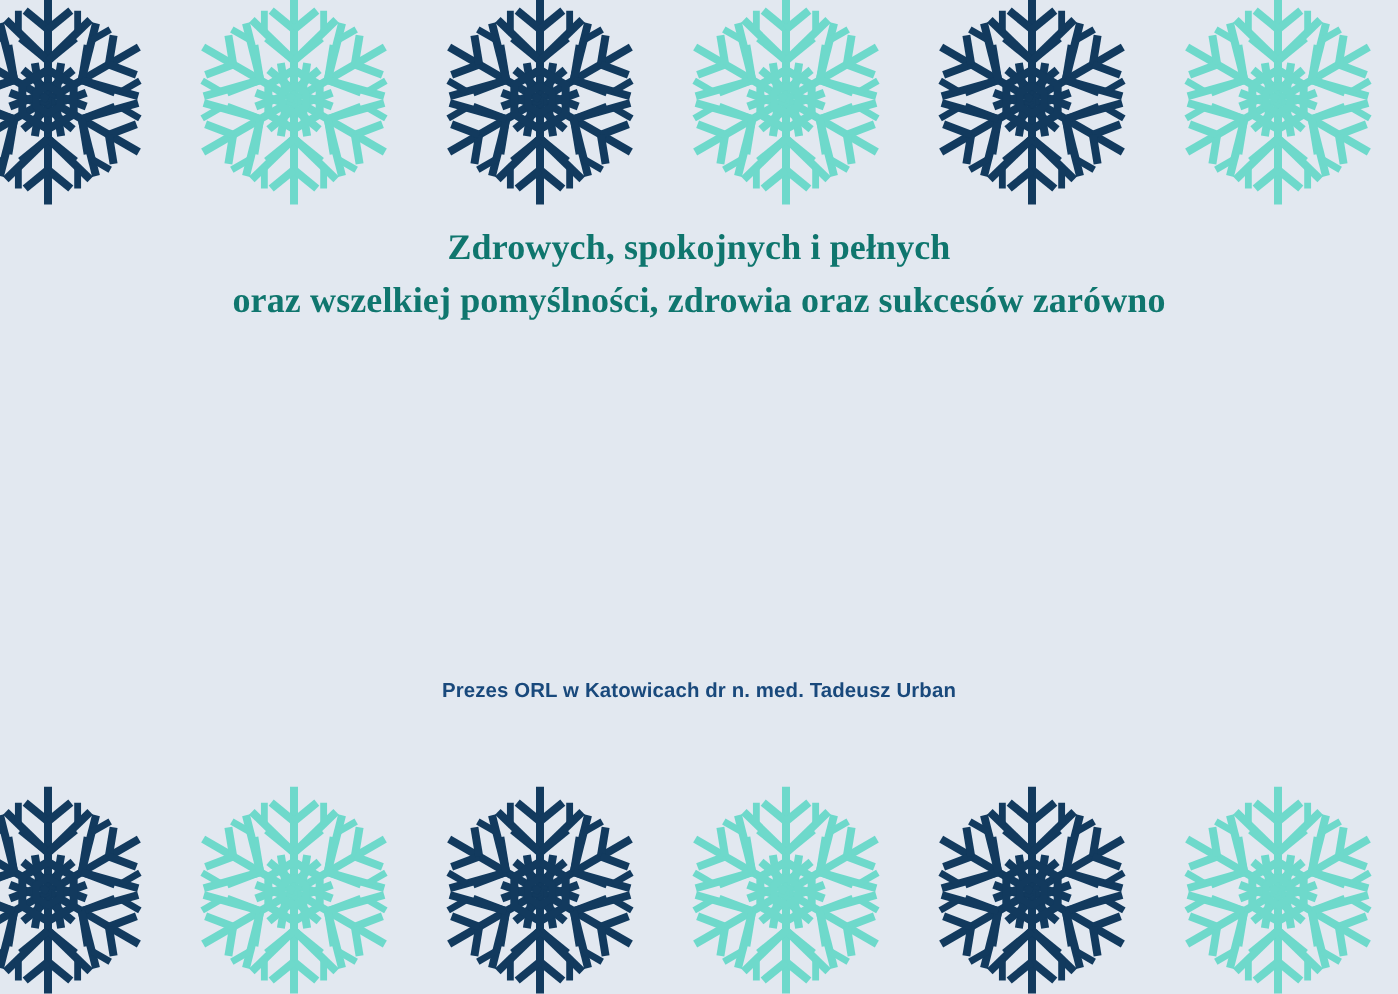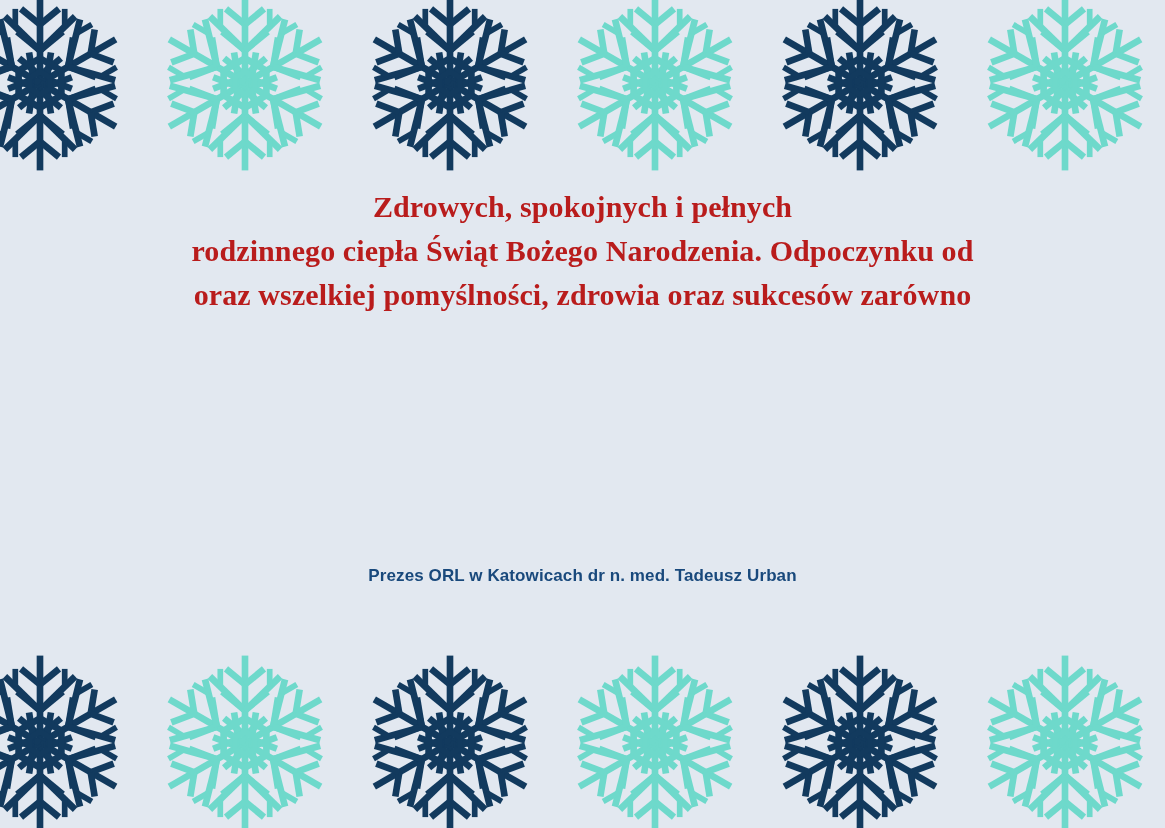--- a/index.html
+++ b/index.html
@@ -47,21 +47,21 @@
   .message {
     position: absolute;
     left: 0;
     top: 185px;
     width: 1165px;
     text-align: center;
     font-family: "Liberation Serif", "DejaVu Serif", serif;
     font-weight: 700;
     font-size: 30px;
     line-height: 44px;
-    color: #b91c1c;
+    color: #0f766e;
     letter-spacing: 0.1px;
   }
   .message .line { display: block; white-space: nowrap; }
 
   
   .signature {
     position: absolute;
     left: 0;
     top: 558px;
     width: 1165px;
@@ -594,21 +594,20 @@
             </g>
             <polygon points="100.00,74.00 122.52,87.00 122.52,113.00 100.00,126.00 77.48,113.00 77.48,87.00" stroke-width="7"></polygon>
             <polygon points="100.00,88.00 110.39,94.00 110.39,106.00 100.00,112.00 89.61,106.00 89.61,94.00" stroke-width="6"></polygon>
           </g>
         </svg>
       </div>
     </div>
 
   <div class="message">
     <span class="line">Zdrowych, spokojnych i pełnych</span>
-    <span class="line">rodzinnego ciepła Świąt Bożego Narodzenia. Odpoczynku od</span>
     <span class="line">oraz wszelkiej pomyślności, zdrowia oraz sukcesów zarówno</span>
   </div>
 
   <div class="signature">
     <span class="line">Prezes ORL w Katowicach dr n. med. Tadeusz Urban</span>
   </div>
 
   <div class="flake-band bottom">
       <div class="flake" style="left: -55px;">
         <svg viewBox="0 0 200 200">

